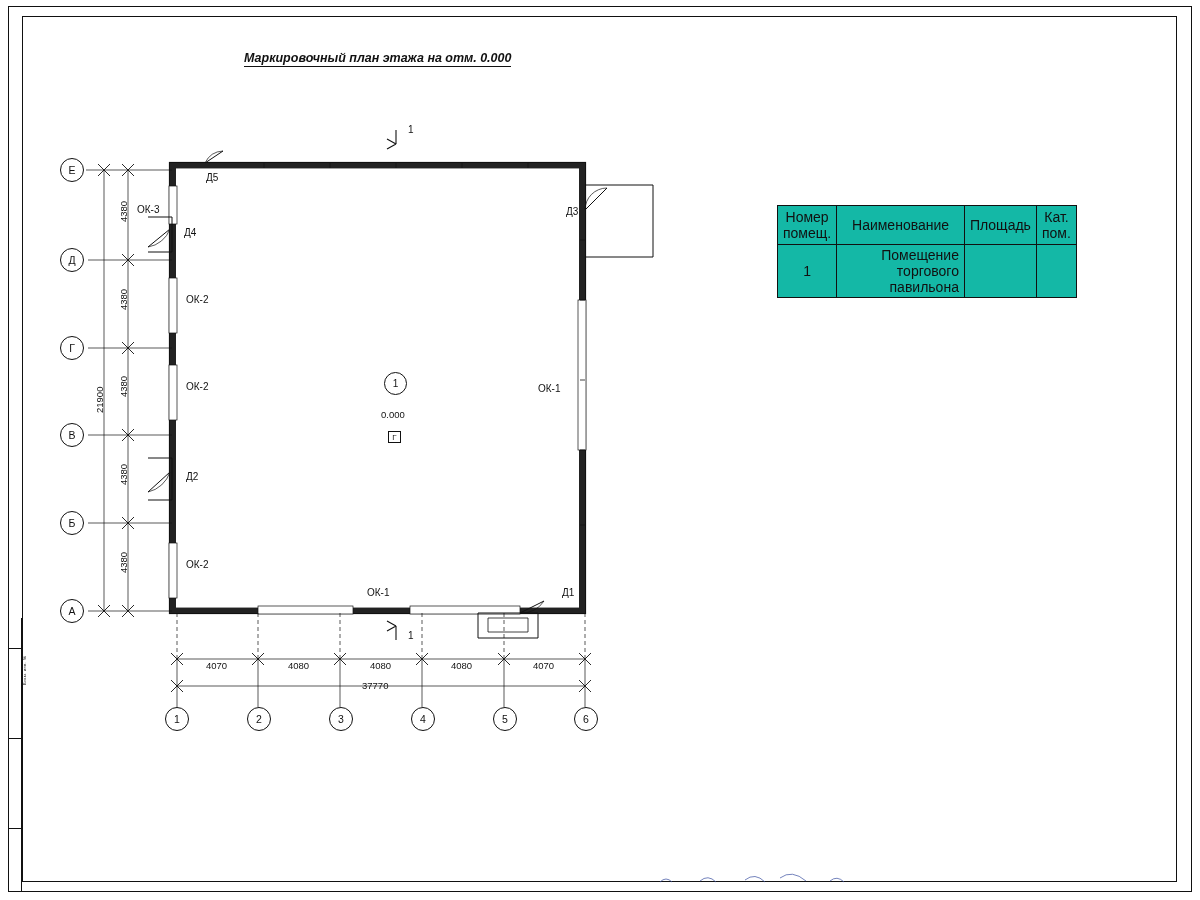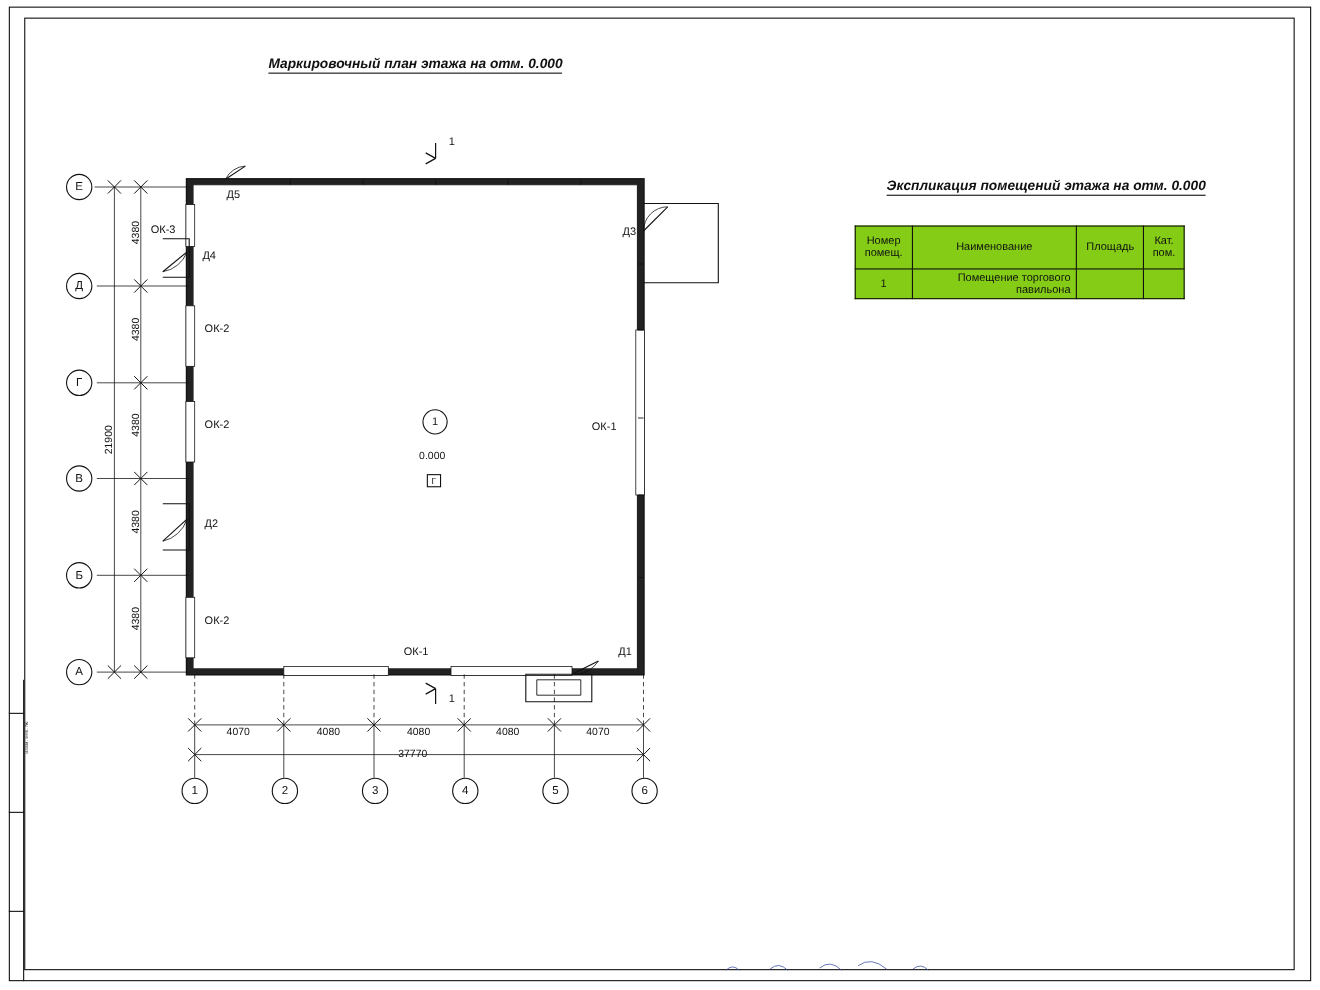--- a/index.html
+++ b/index.html
@@ -160,23 +160,23 @@
     position: absolute;
     font-size: 10px;
     color: #111;
   }
   
   #expl-table {
     position: absolute;
     left: 777px;
     top: 205px;
     border-collapse: collapse;
-    font-size: 10px;
-    color: #111;
-    background: #84cc16;
+    font-size: 14px;
+    color: #111;
+    background: #14b8a6;
   }
   #expl-table th, #expl-table td {
     border: 1px solid #111;
     padding: 2px 5px;
     font-weight: normal;
     vertical-align: middle;
   }
   #expl-table th {
     text-align: center;
     line-height: 1.15;
@@ -201,21 +201,20 @@
   <div class="frame-inner"></div>
 
   <div class="margin-strip">
     <div class="div d1"></div>
     <div class="div d2"></div>
     <div class="div d3"></div>
     <div class="margin-vert-text">Взам. инв. №</div>
   </div>
 
   <div class="title" id="plan-title">Маркировочный план этажа на отм. 0.000</div>
-  <div class="title" id="expl-title">Экспликация помещений этажа на отм. 0.000</div>
 
   <svg id="plan-svg" viewBox="0 0 1200 900" xmlns="http://www.w3.org/2000/svg">
     <g stroke="#111" fill="none" stroke-width="1">
 
       <rect x="170" y="163" width="415" height="450" stroke-width="2.2"></rect>
       <rect x="175" y="168" width="405" height="440" stroke-width="0.8"></rect>
 
       <rect x="170" y="163" width="6" height="450" fill="#222" stroke="none"></rect>
       <rect x="579" y="163" width="6" height="450" fill="#222" stroke="none"></rect>
       <rect x="170" y="163" width="415" height="5" fill="#222" stroke="none"></rect>

